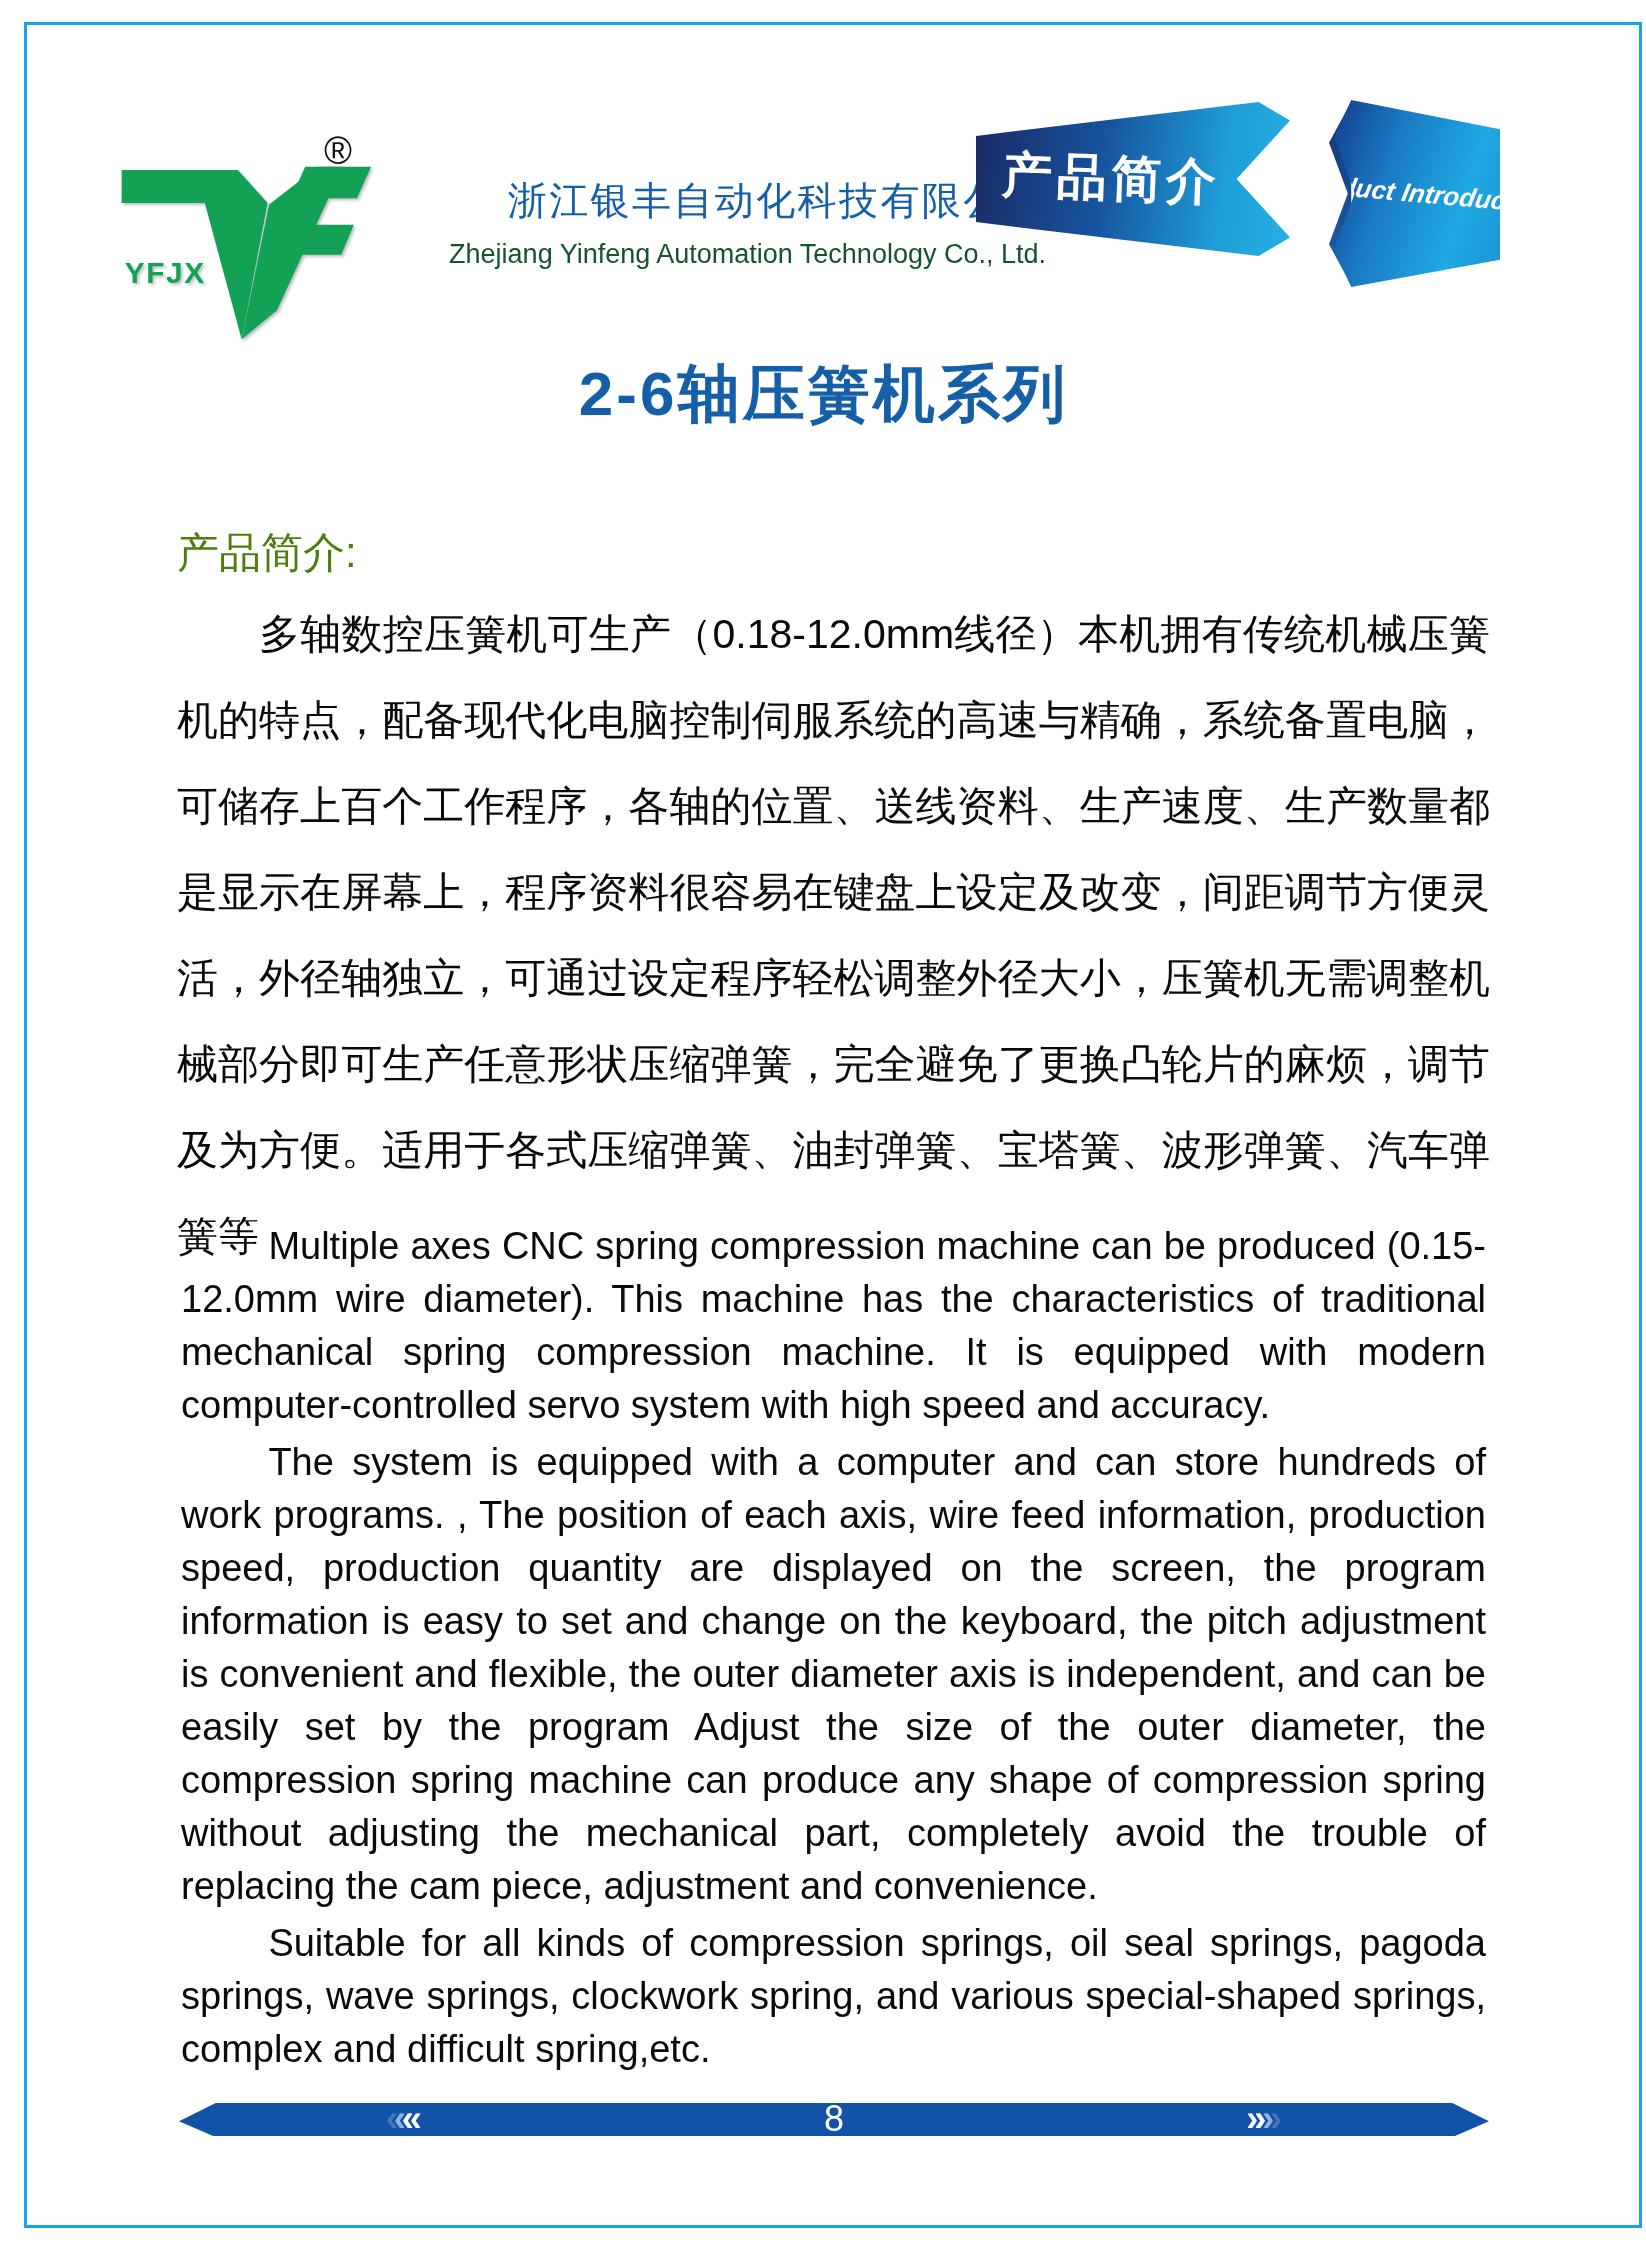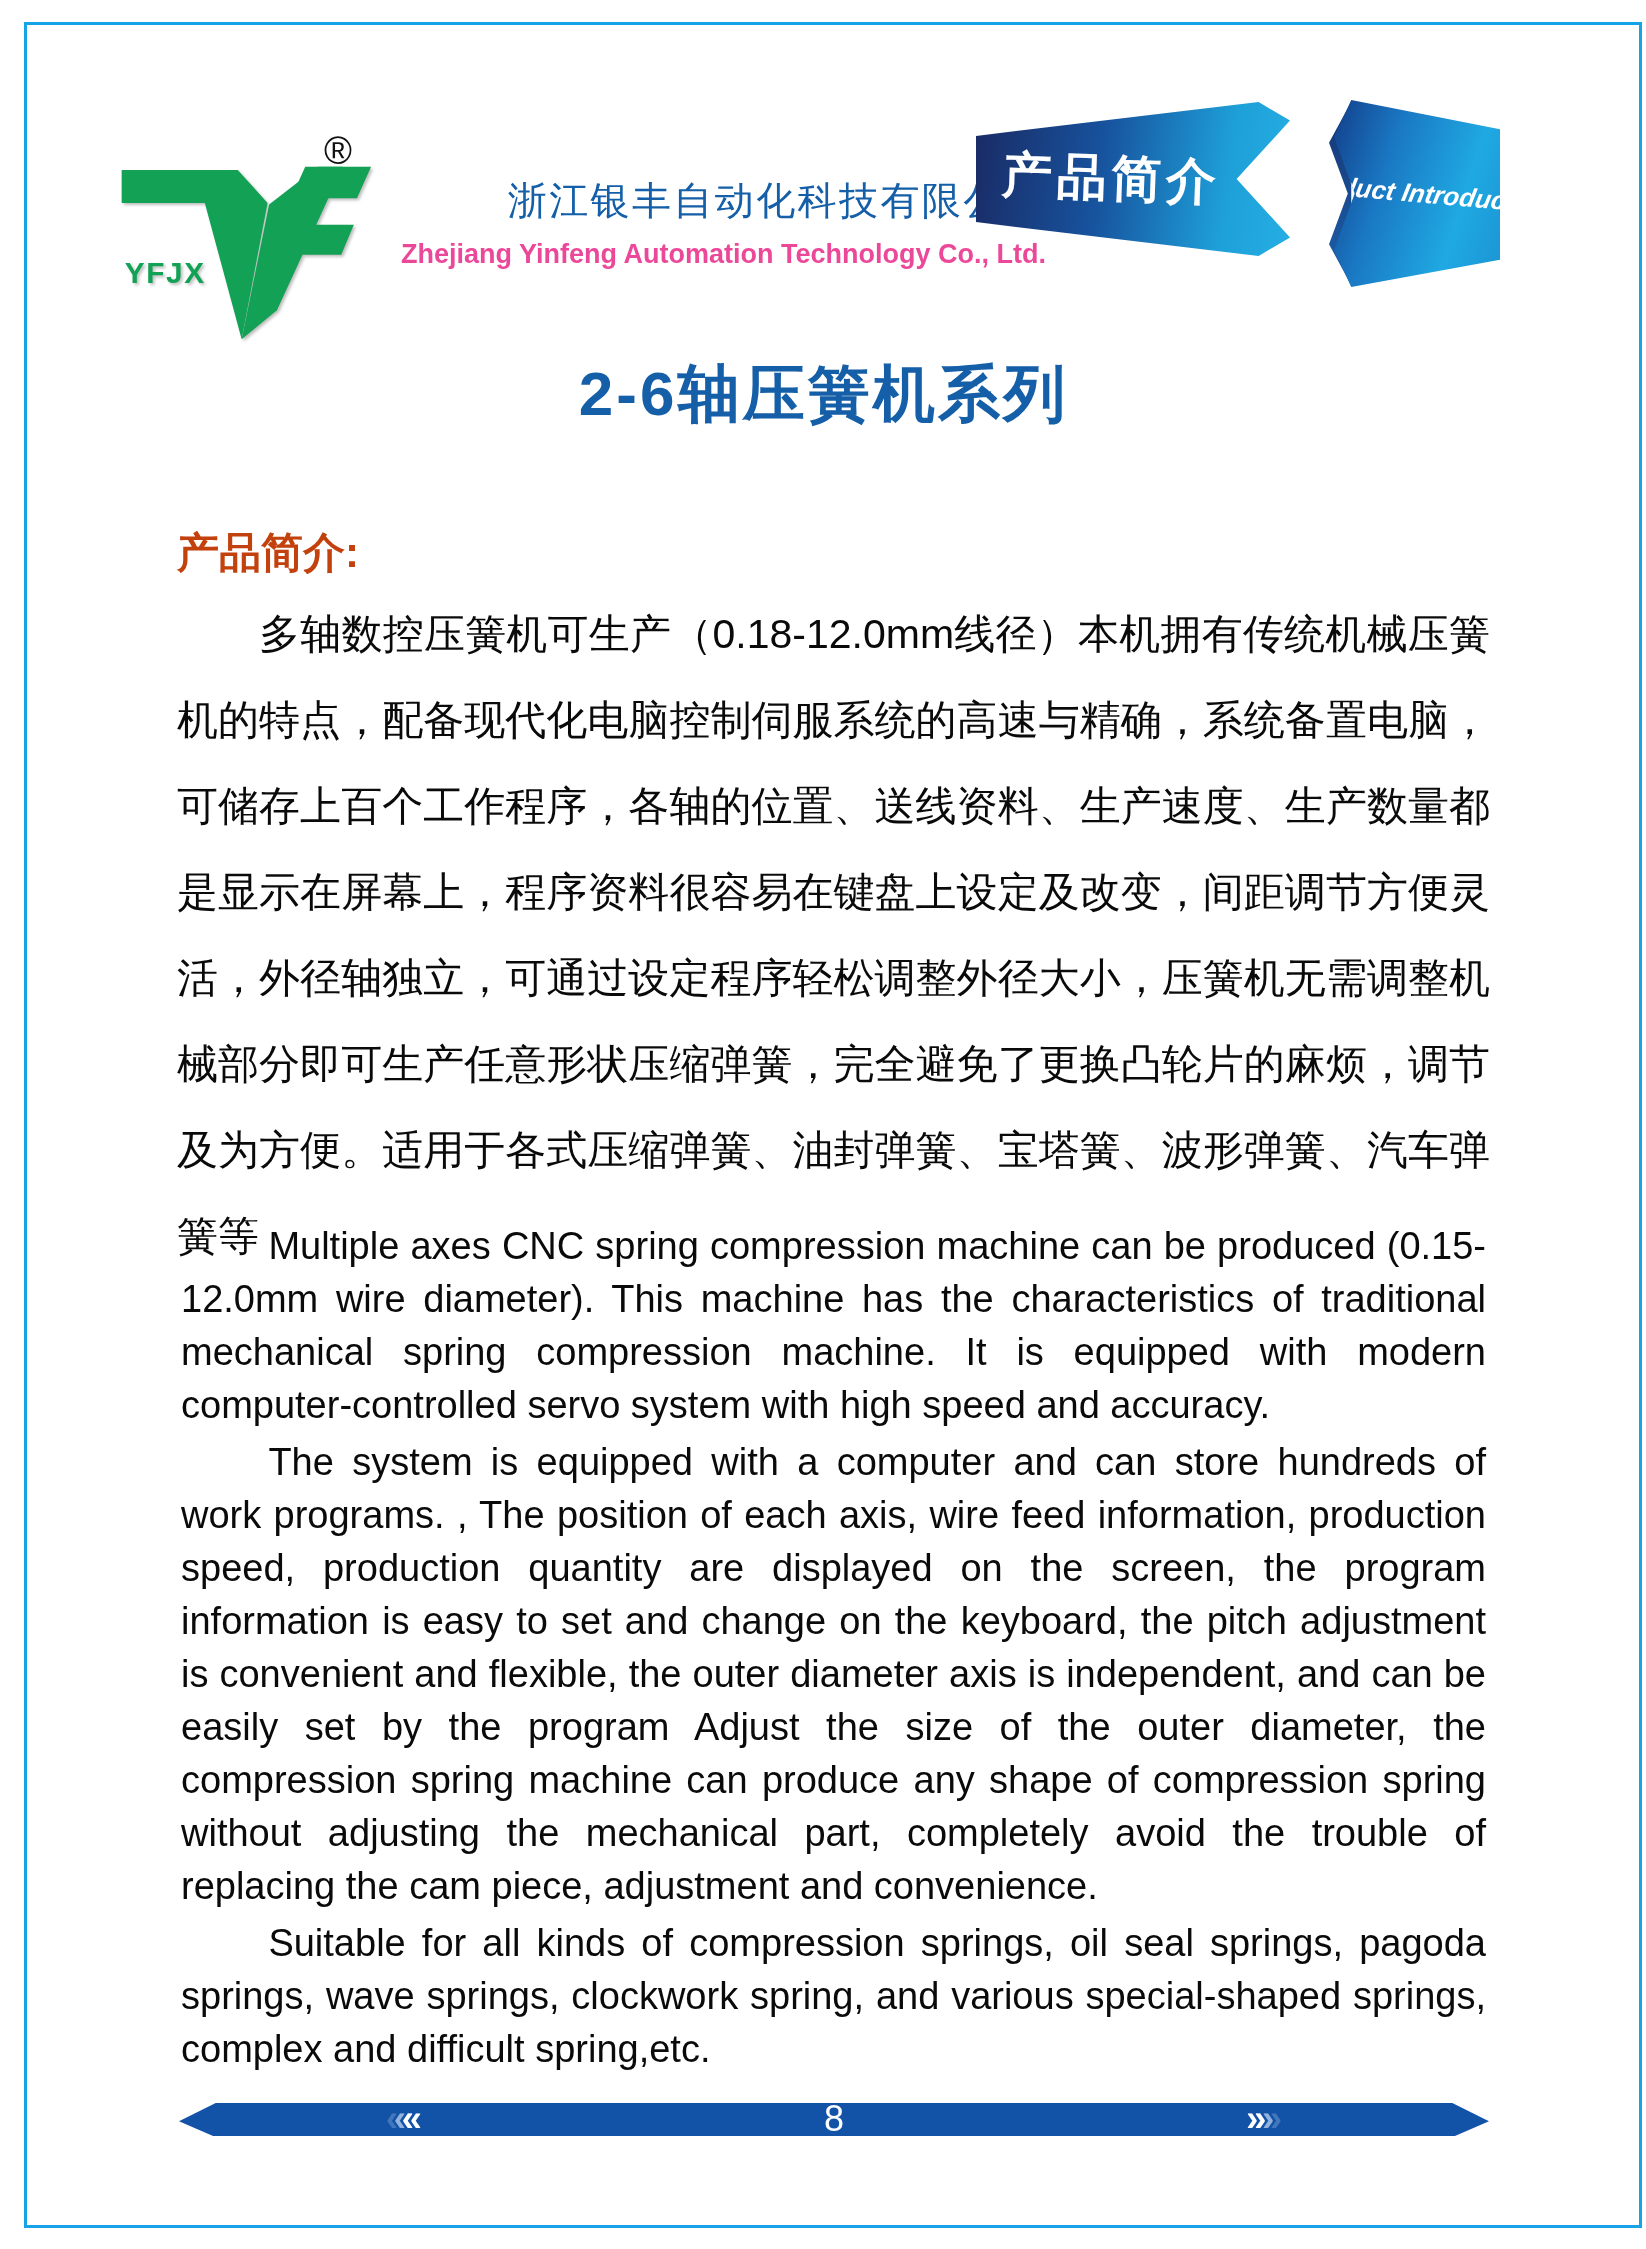--- a/index.html
+++ b/index.html
@@ -23,21 +23,21 @@
   .reg-mark{
     position:absolute;left:324px;top:130px;
     font-size:38px;color:#111;font-weight:400;
   }
   .company{position:absolute;left:339px;top:174px;width:707px;text-align:right;}
   .company-zh{
     font-size:39px;letter-spacing:2.4px;color:#155fa8;font-weight:500;
     white-space:nowrap;
   }
   .company-en{
-    margin-top:11px;font-size:27px;color:#ec4899;font-weight:700;
+    margin-top:11px;font-size:27px;color:#14532d;font-weight:400;
     white-space:nowrap;
   }
 
   
   .ribbon-zh{
     position:absolute;left:976px;top:102px;width:314px;height:154px;
     background:linear-gradient(98deg,#1a2a64 0%,#17539e 40%,#1e9fd8 78%,#25afe4 100%);
     clip-path:polygon(0 22%, 90% 0, 100% 12%, 83% 50%, 100% 88%, 90% 100%, 0 78%);
     display:flex;align-items:center;justify-content:center;
   }
@@ -68,21 +68,21 @@
 
   
   .doc-title{
     position:absolute;left:167px;top:352px;width:1313px;
     text-align:center;
     font-size:62px;font-weight:600;color:#155fa8;letter-spacing:3.1px;
     white-space:nowrap;
   }
   .zh-heading{
     position:absolute;left:177px;top:525px;
-    font-size:42px;color:#c2410c;font-weight:700;
+    font-size:42px;color:#4d7c0f;font-weight:400;
   }
   .zh-body{
     position:absolute;left:177px;top:591px;width:1313px;
     font-size:41px;line-height:86px;color:#0a0a0a;
     text-align:justify;text-justify:inter-ideograph;
     text-indent:2em;
   }
   .en-block{
     position:absolute;left:177px;top:1216px;width:1313px;
     font-size:38px;line-height:53px;color:#0a0a0a;

